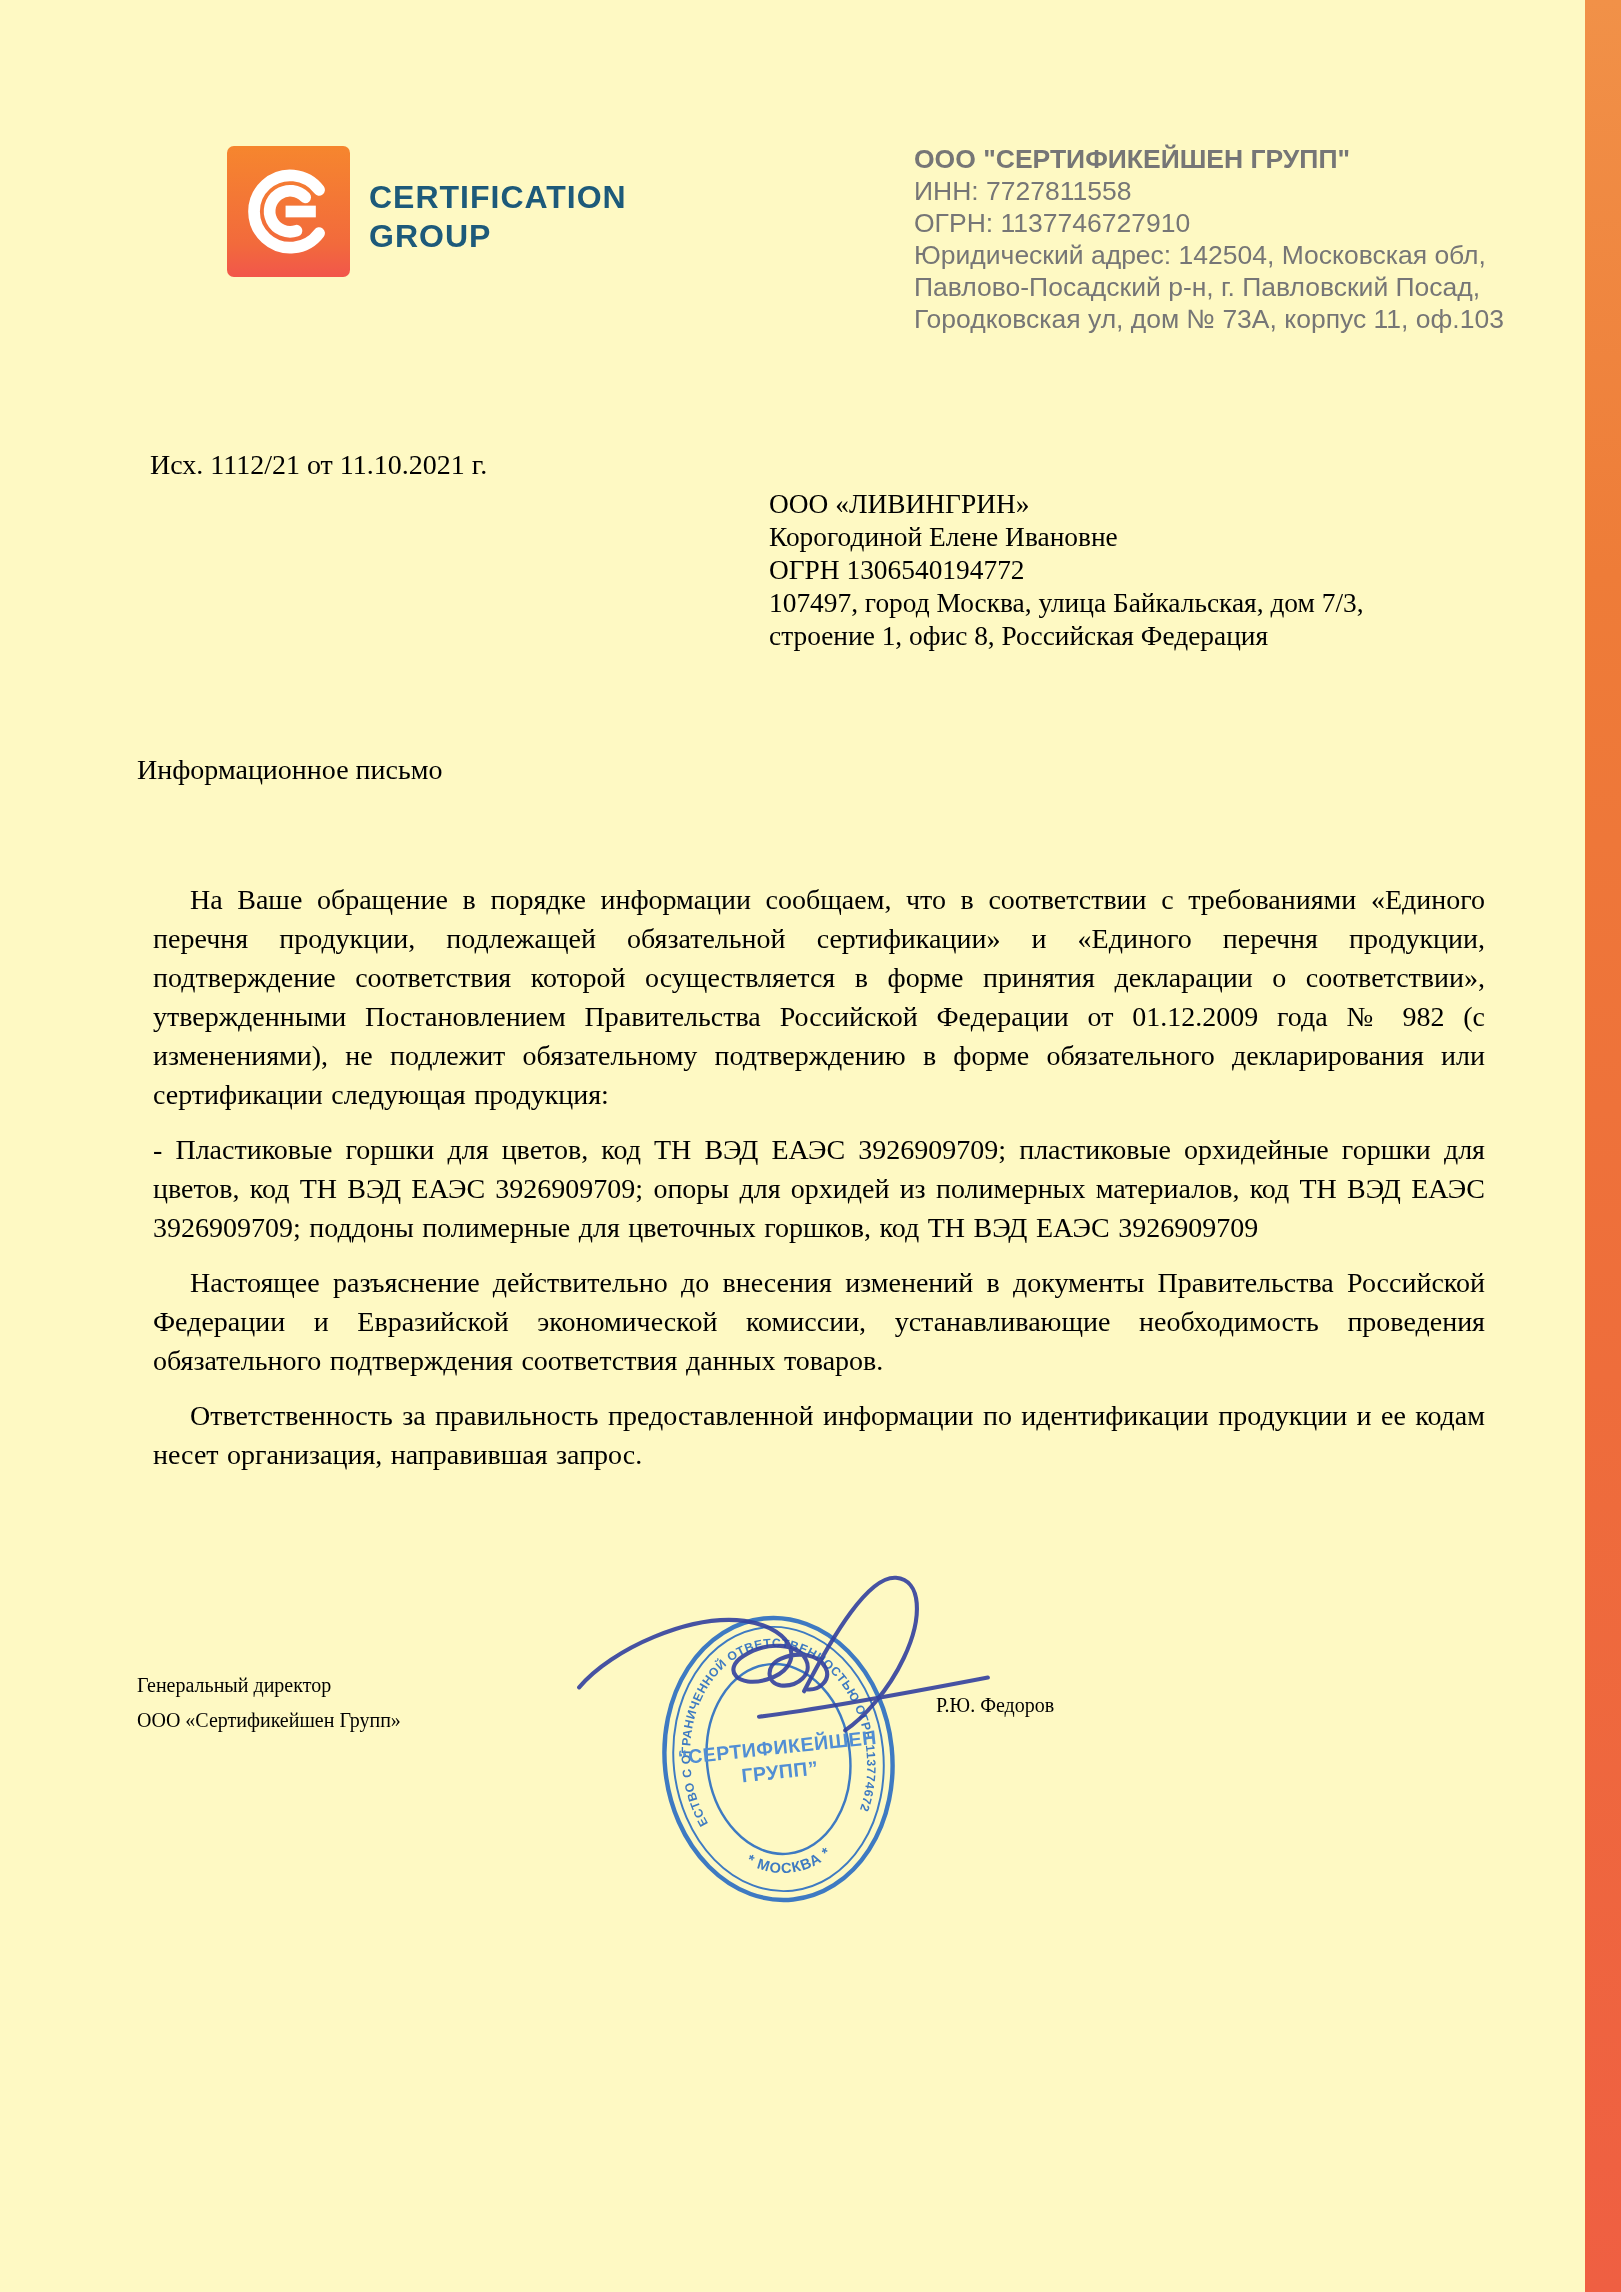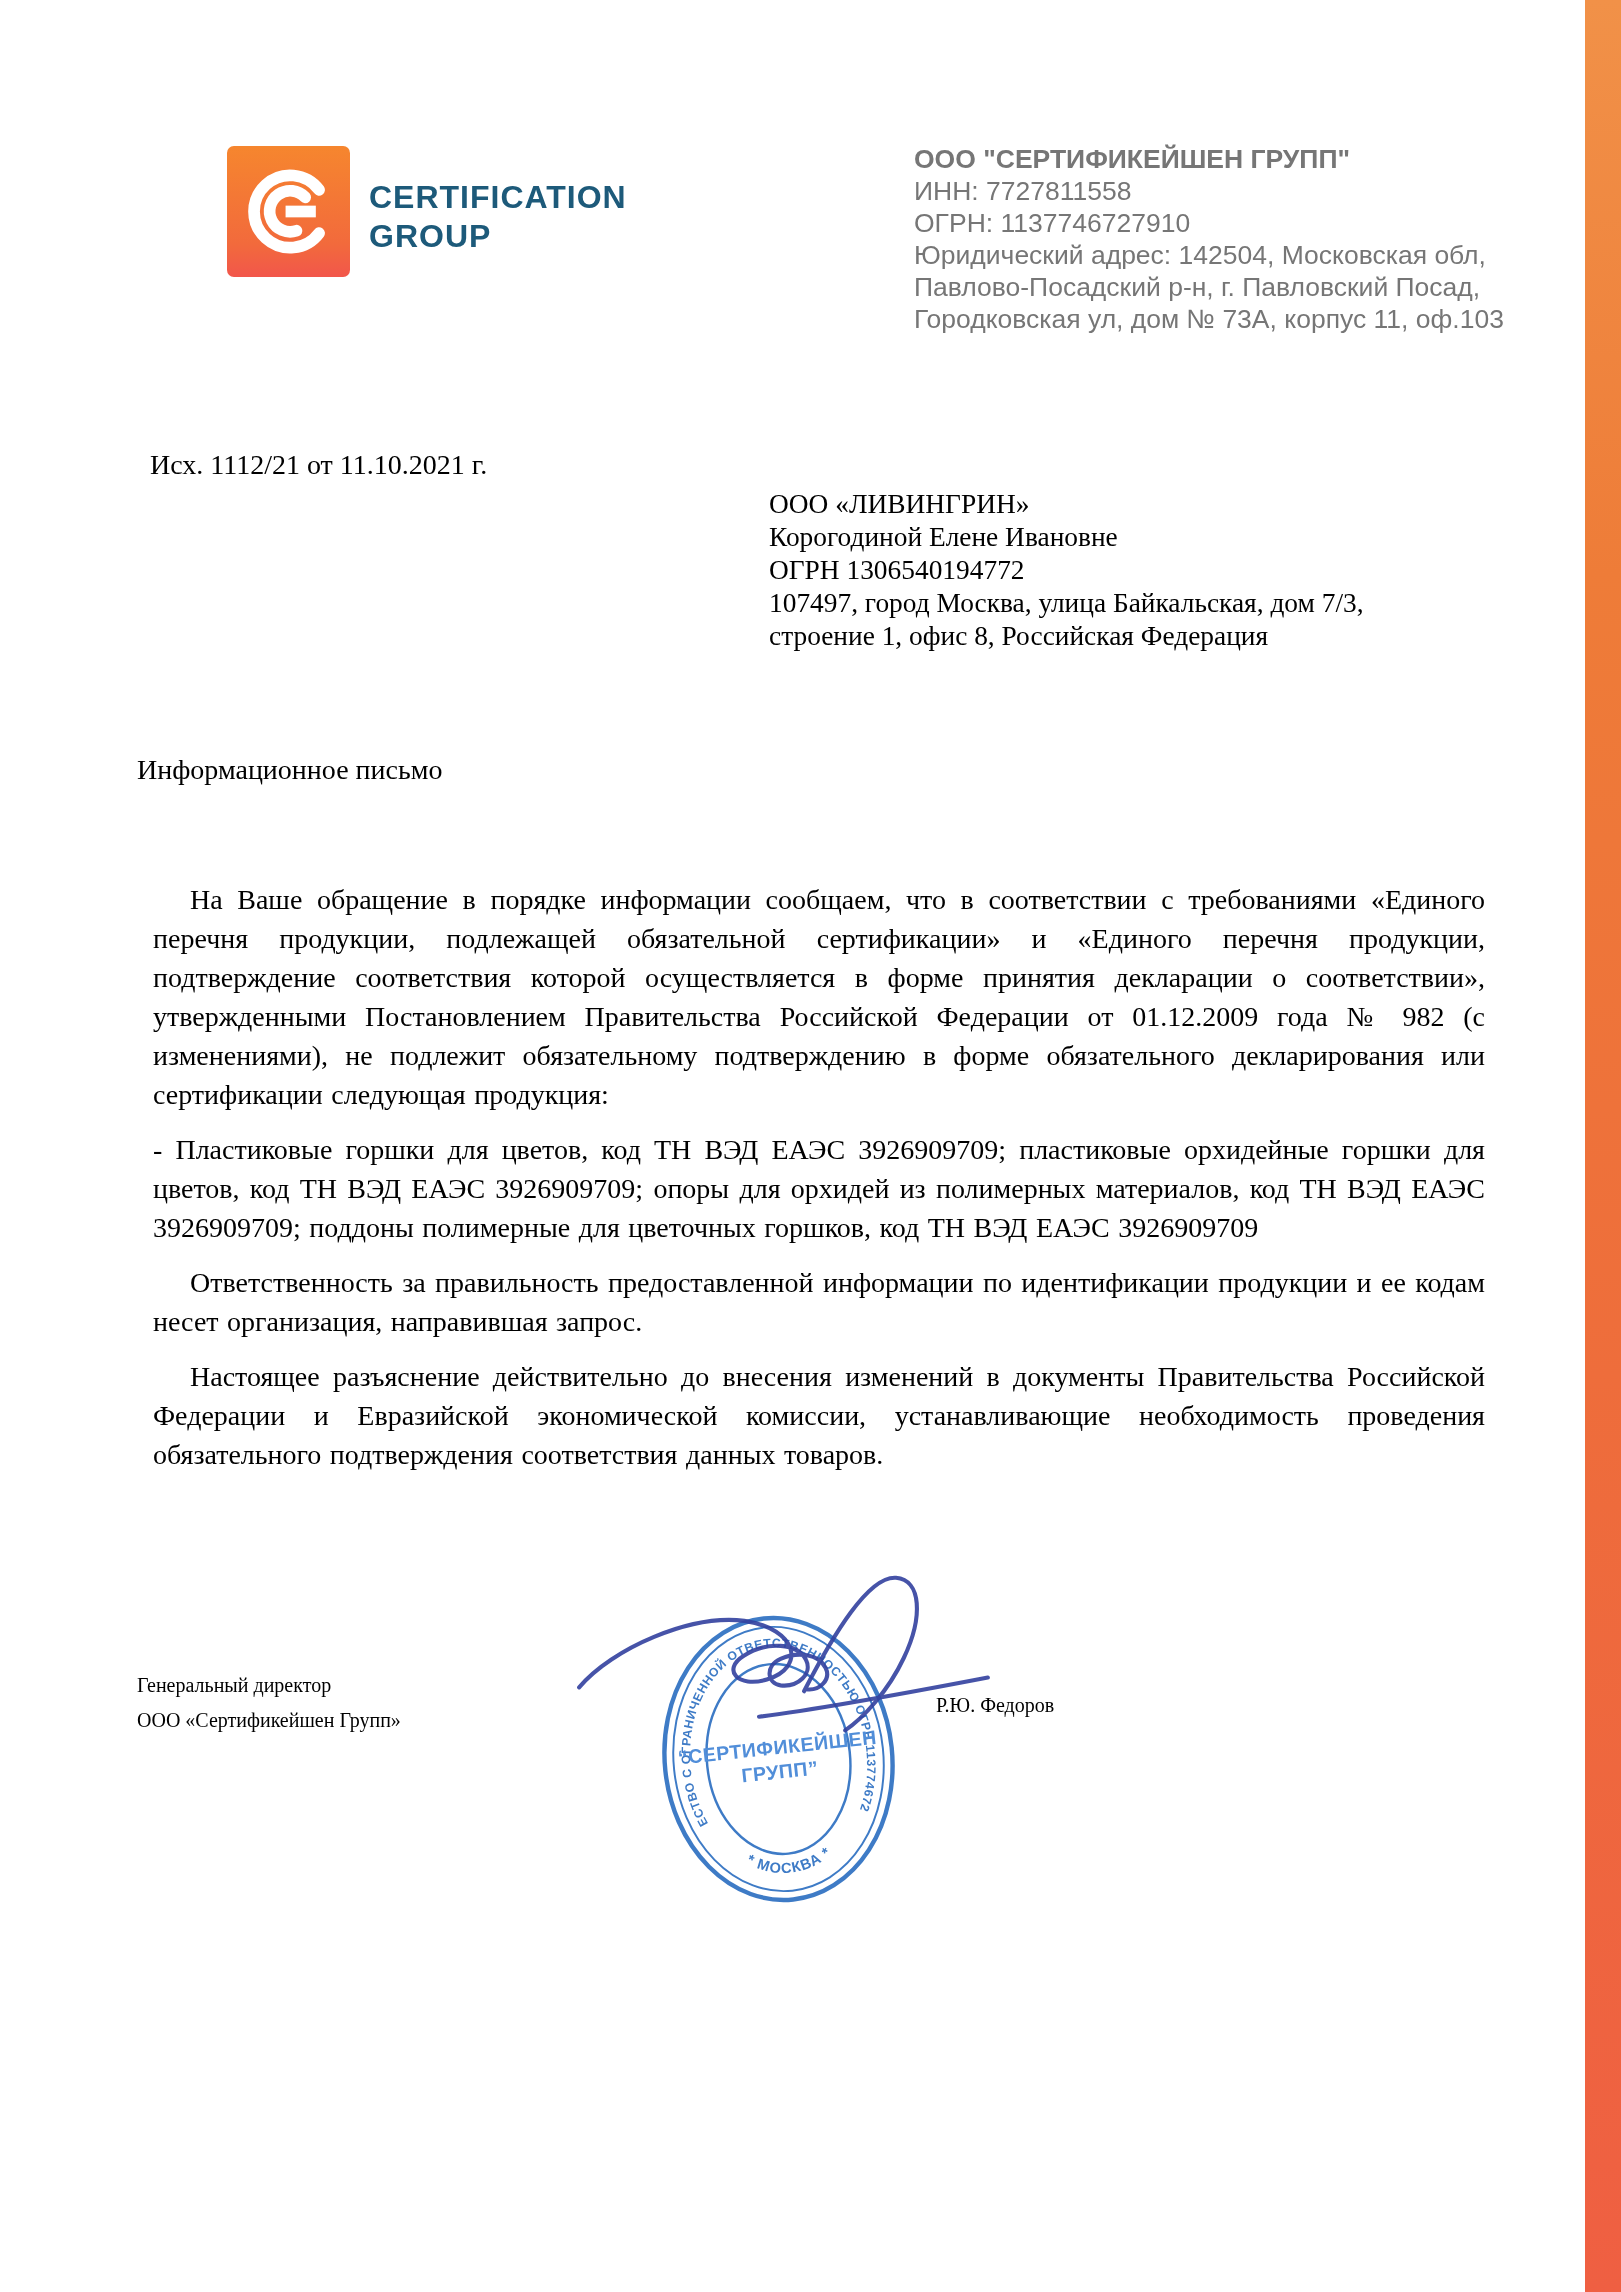--- a/index.html
+++ b/index.html
@@ -1,19 +1,19 @@
 <!DOCTYPE html>
 <html><head>
 <meta charset="utf-8">
 <style>
   html,body{margin:0;padding:0;background:#e8e8e8;}
   .page{
     position:relative;
     width:1621px;height:2293px;
-    background:#ffffff;
+    background:#fef9c3;
     overflow:hidden;
     font-family:"Liberation Serif","DejaVu Serif",serif;
     color:#000;
   }
   .accent-bar{
     position:absolute;top:0;right:0;width:36px;height:2293px;
     background:linear-gradient(180deg,#f19148 0%,#ee7c38 25%,#ee6d3b 60%,#ef5f42 100%);
   }
   
   .logo-box{position:absolute;left:227px;top:146px;width:123px;height:131px;}
@@ -96,22 +96,22 @@
     <div>ОГРН 1306540194772</div>
     <div>107497, город Москва, улица Байкальская, дом 7/3,</div>
     <div>строение 1, офис 8, Российская Федерация</div>
   </div>
 
   <div class="letter-title">Информационное письмо</div>
 
   <div class="body-text">
     <p class="p-indent">На Ваше обращение в порядке информации сообщаем, что в соответствии с требованиями «Единого перечня продукции, подлежащей обязательной сертификации» и «Единого перечня продукции, подтверждение соответствия которой осуществляется в форме принятия декларации о соответствии», утвержденными Постановлением Правительства Российской Федерации от 01.12.2009 года  № 982 (с изменениями), не подлежит обязательному подтверждению в форме обязательного декларирования или сертификации следующая продукция:</p>
     <p class="list-item">- Пластиковые горшки для цветов, код ТН ВЭД ЕАЭС 3926909709; пластиковые орхидейные горшки для цветов, код ТН ВЭД ЕАЭС 3926909709; опоры для орхидей из полимерных материалов, код ТН ВЭД ЕАЭС 3926909709; поддоны полимерные для цветочных горшков, код ТН ВЭД ЕАЭС 3926909709</p>
+    <p class="p-indent gap">Настоящее разъяснение действительно до внесения изменений в документы Правительства Российской Федерации и Евразийской экономической комиссии, устанавливающие необходимость проведения обязательного подтверждения соответствия данных товаров.</p>
     <p class="p-indent gap">Ответственность за правильность предоставленной информации по идентификации продукции и ее кодам несет организация, направившая запрос.</p>
-    <p class="p-indent gap">Настоящее разъяснение действительно до внесения изменений в документы Правительства Российской Федерации и Евразийской экономической комиссии, устанавливающие необходимость проведения обязательного подтверждения соответствия данных товаров.</p>
   </div>
 
   <div class="sig-position">
     <div>Генеральный директор</div>
     <div>ООО «Сертификейшен Групп»</div>
   </div>
   <div class="signer-name">Р.Ю. Федоров</div>
 
   <svg class="stamp-svg" width="257" height="304" viewBox="0 0 262 310">
     <g transform="rotate(-6,131,155)" stroke="#2e70c2" fill="none" opacity="0.92">

